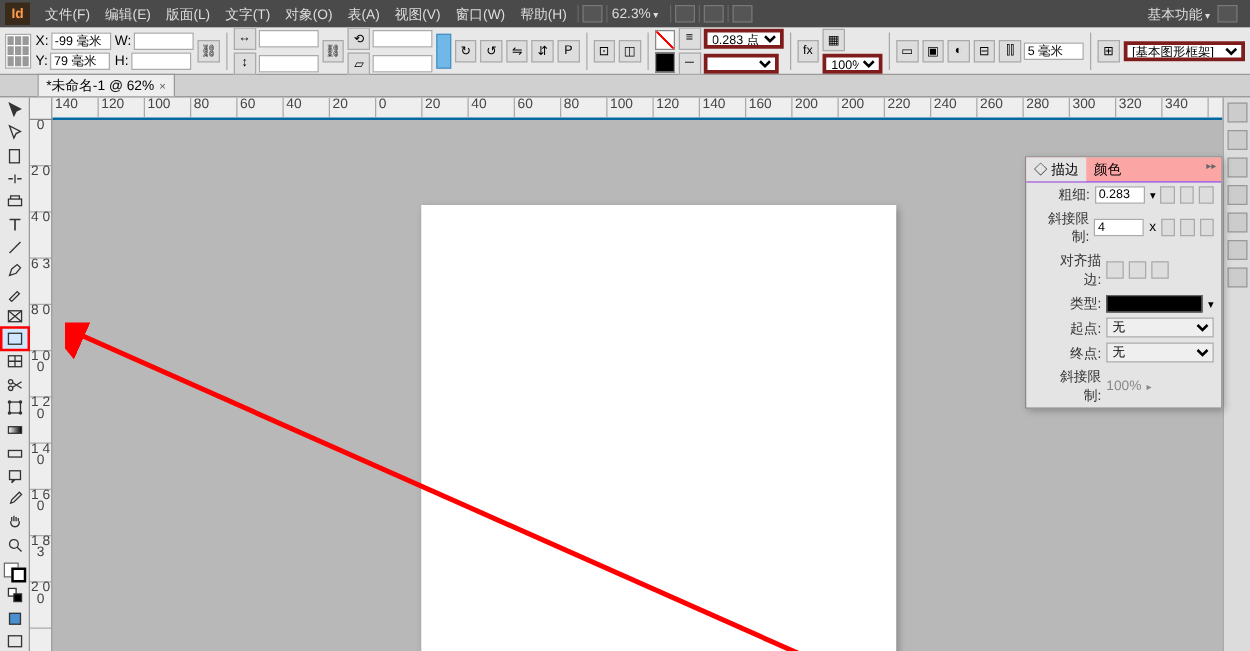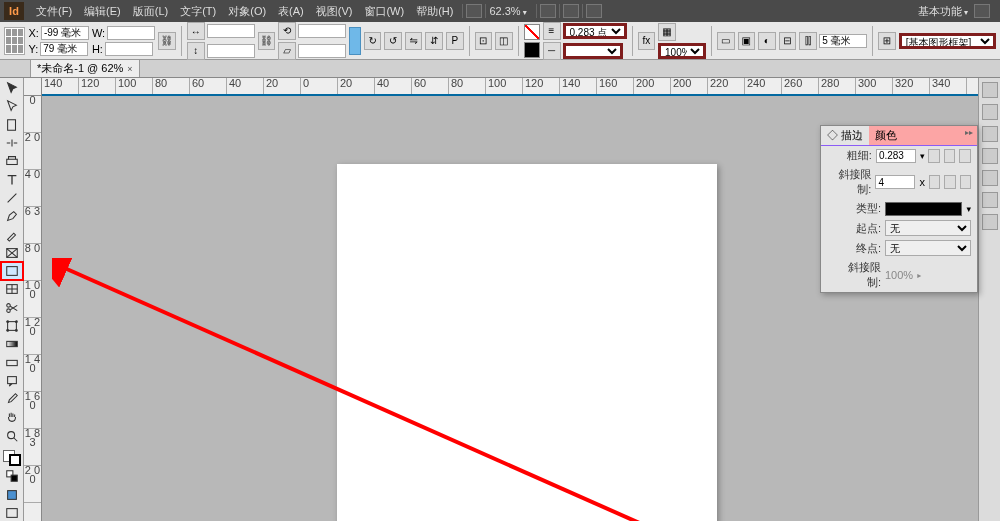--- a/index.html
+++ b/index.html
@@ -443,20 +443,26 @@
   </div>
   <div class="row">
     <span class="lbl">斜接限制:</span>
     <input type="text" value="4" style="">
     <span>x</span>
     <div class="mini-btn"></div>
     <div class="mini-btn"></div>
     <div class="mini-btn"></div>
   </div>
   <div class="row">
+    <span class="lbl">对齐描边:</span>
+    <div class="mini-btn"></div>
+    <div class="mini-btn"></div>
+    <div class="mini-btn"></div>
+  </div>
+  <div class="row">
     <span class="lbl">类型:</span>
     <div class="type-prev"></div>
       <span style="font-size:9px">▾</span>
   </div>
   <div class="row">
     <span class="lbl">起点:</span>
     <select><option>无</option></select>
   </div>
   <div class="row">
     <span class="lbl">终点:</span>

